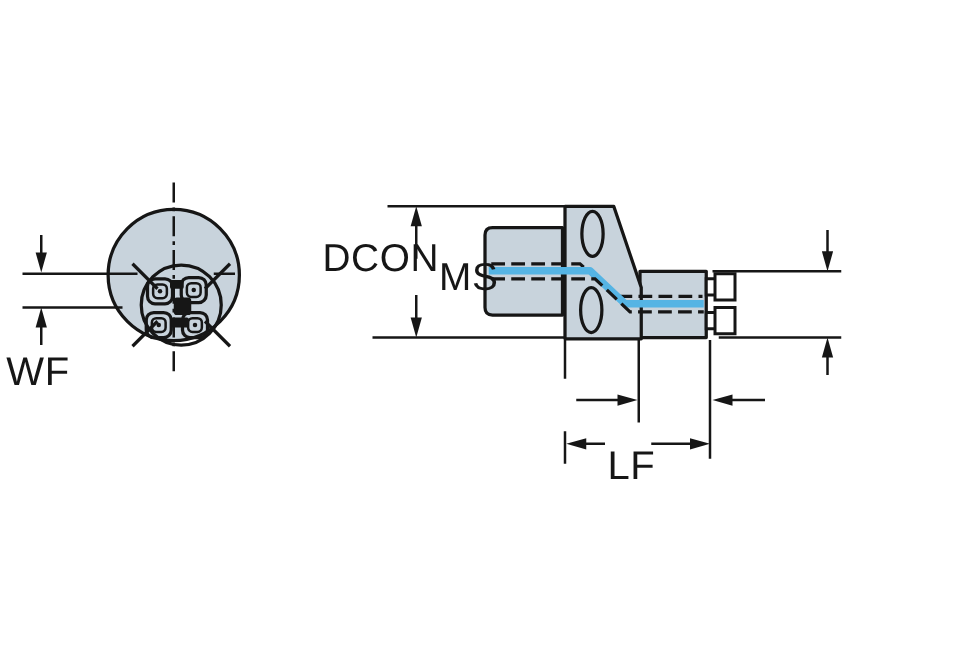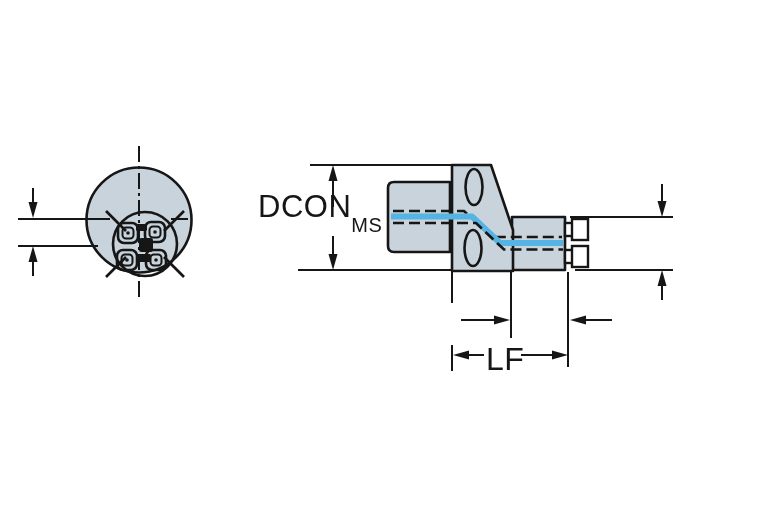--- a/index.html
+++ b/index.html
@@ -20,21 +20,21 @@
   .outline{fill:none;stroke:var(--line);stroke-width:2.6;stroke-linejoin:round;}
   .thin{fill:none;stroke:var(--line);stroke-width:2;}
   .center{fill:none;stroke:var(--line);stroke-width:2;stroke-dasharray:16 4 3 4;}
   .dashline{fill:none;stroke:var(--line);stroke-width:2.6;stroke-dasharray:11 5;}
   .blue{fill:none;stroke:var(--coolant);stroke-width:6;stroke-linejoin:round;}
   .fillL{fill:var(--line);stroke:none;}
   .screw{fill:var(--screw_fill);stroke:var(--line);stroke-width:2.4;}
   
   .label{position:absolute;line-height:1;white-space:nowrap;letter-spacing:.5px;}
   .lab-main{font-size:31px;margin-left:36px;}
-  .lab-sub{font-size:20px;position:relative;top:15px;}
+  .lab-sub{font-size:31px;position:relative;top:15px;}
   .lab-big{font-size:32px;}
   .lab-sub1{font-size:28px;position:relative;top:12px;}
 </style>
 </head>
 <body>
 
 <div class="canvas">
 
   <svg width="767" height="523" viewBox="0 0 767 523">
 
@@ -153,22 +153,23 @@
 
       <g>
         <polygon points="453,355 469,350.5 469,359.5" class="fillL"></polygon>
         <line x1="468" y1="355" x2="484" y2="355" class="thin"></line>
         <line x1="521" y1="355" x2="553" y2="355" class="thin"></line>
         <polygon points="568,355 552,350.5 552,359.5" class="fillL"></polygon>
       </g>
     </g>
   </svg>
 
+  <div class="label lab-big" style="left:5px;top:281px;">WF</div>
 
   <div class="label" style="left:222px;top:191px;">
     <span class="lab-main">DCON</span><span class="lab-sub">MS</span>
   </div>
 
 
 
-  <div class="label lab-big" style="left:486px;top:343px;">LF</div>
+  <div class="label lab-big" style="left:486px;top:356px;">LF</div>
 
 </div>
 
 </body></html>

